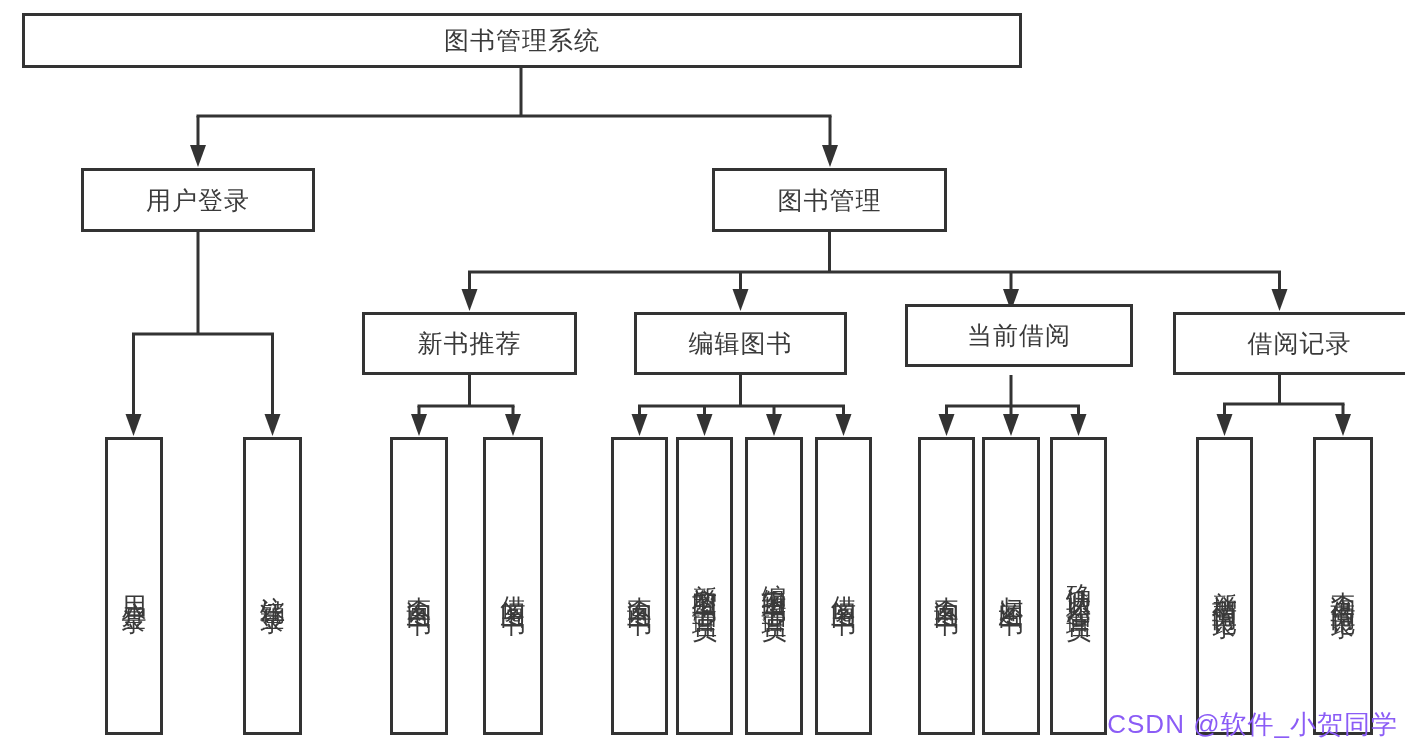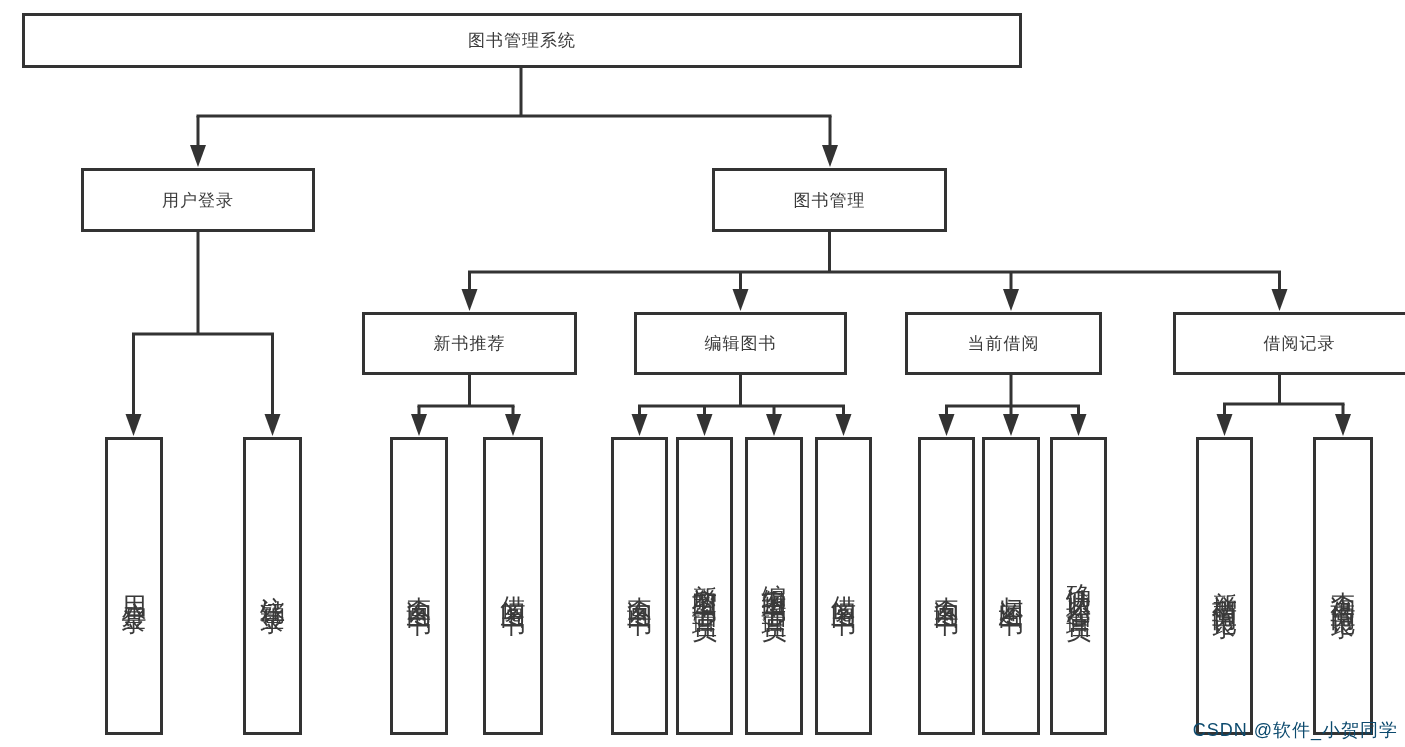--- a/index.html
+++ b/index.html
@@ -26,38 +26,38 @@
   .node {
     position: absolute;
     box-sizing: border-box;
     background: #ffffff;
     border: 3px solid #333333;
     color: #3a3a3a;
     display: flex;
     align-items: center;
     justify-content: center;
     z-index: 2;
-    font-size: 17px;
+    font-size: 25px;
     letter-spacing: 1px;
     line-height: 1;
     text-align: center;
   }
   .node.vertical {
     writing-mode: vertical-rl;
     text-orientation: mixed;
     letter-spacing: 5px;
     font-size: 25px;
   }
   .watermark {
     position: absolute;
     right: 7px;
     bottom: 5px;
     z-index: 3;
-    font-size: 18px;
-    color: #0c4a6e;
+    font-size: 26px;
+    color: #8b5cf6;
     letter-spacing: 1px;
     white-space: nowrap;
   }
 </style>
 </head>
 <body>
 
 <div class="stage">
 
   <svg class="connectors" viewBox="0 0 1405 747" xmlns="http://www.w3.org/2000/svg" aria-hidden="true">
@@ -129,21 +129,21 @@
     </g>
   </svg>
 
   <div class="node" style="left:22px;top:13px;width:1000px;height:55px">图书管理系统</div>
 
   <div class="node" style="left:81px;top:168px;width:234px;height:64px">用户登录</div>
   <div class="node" style="left:362px;top:312px;width:215px;height:63px">新书推荐</div>
 
   <div class="node" style="left:712px;top:168px;width:235px;height:64px">图书管理</div>
   <div class="node" style="left:634px;top:312px;width:213px;height:63px">编辑图书</div>
-  <div class="node" style="left:905px;top:312px;width:197px;height:63px">当前借阅</div>
+  <div class="node" style="left:905px;top:304px;width:228px;height:63px">当前借阅</div>
   <div class="node" style="left:1173px;top:312px;width:253px;height:63px">借阅记录</div>
 
   <div class="node vertical" style="left:105px;top:437px;width:58px;height:298px">用户登录</div>
   <div class="node vertical" style="left:243px;top:437px;width:59px;height:298px">注销登录</div>
 
   <div class="node vertical" style="left:390px;top:437px;width:58px;height:298px">查询图书</div>
   <div class="node vertical" style="left:483px;top:437px;width:60px;height:298px">借阅图书</div>
 
   <div class="node vertical" style="left:611px;top:437px;width:57px;height:298px">查询图书</div>
   <div class="node vertical" style="left:676px;top:437px;width:57px;height:298px">新增图书（管理员）</div>

